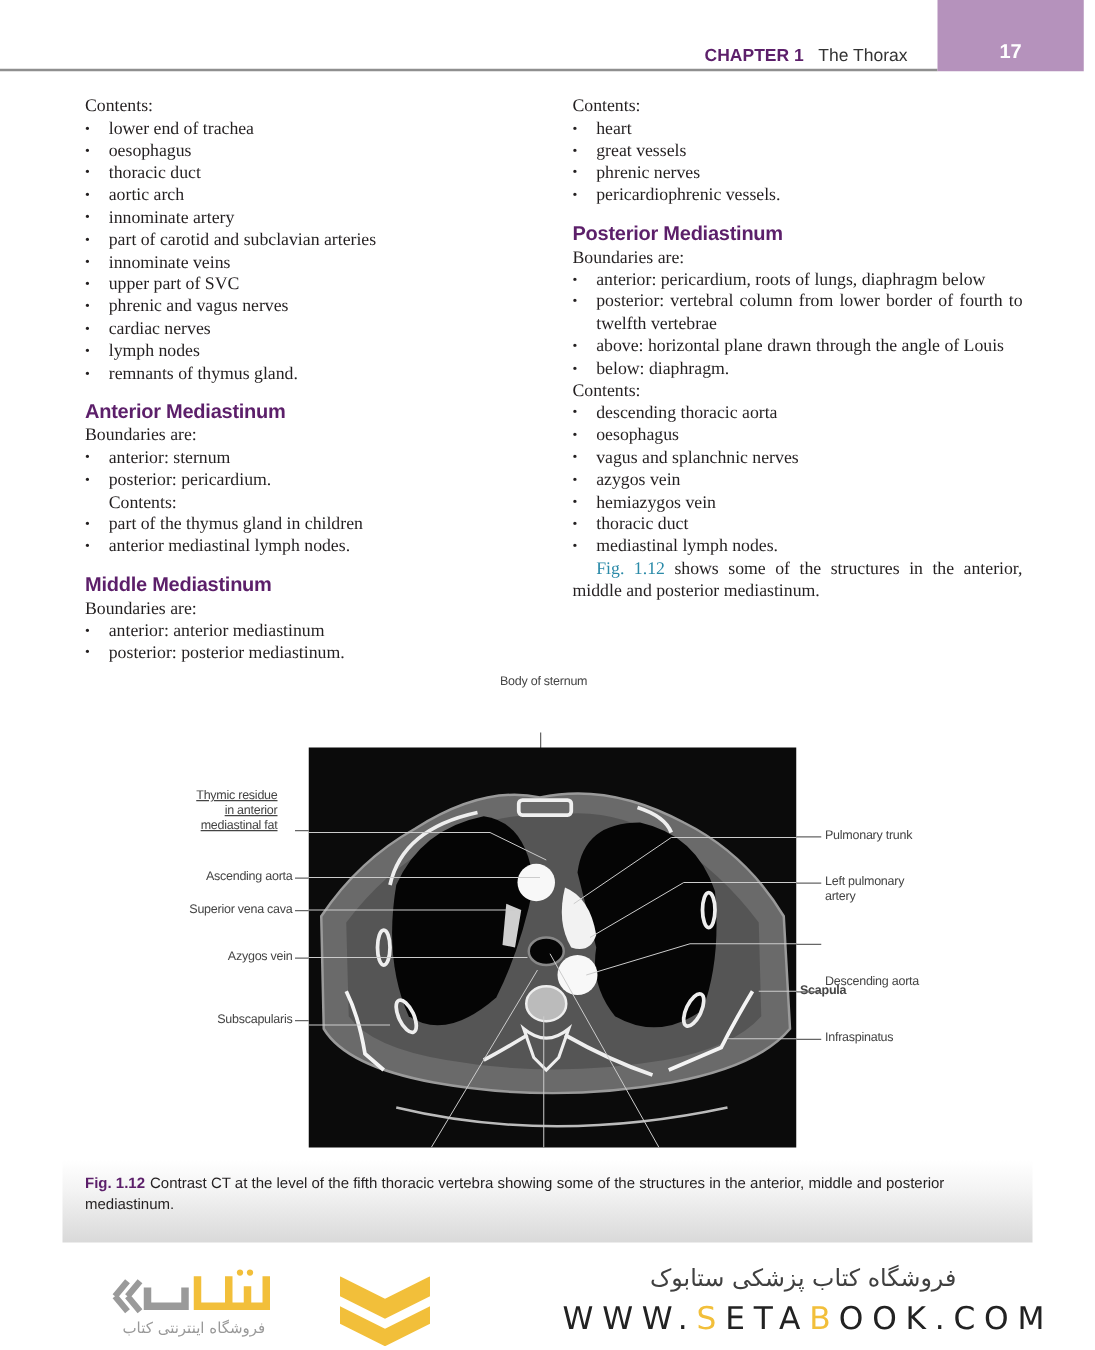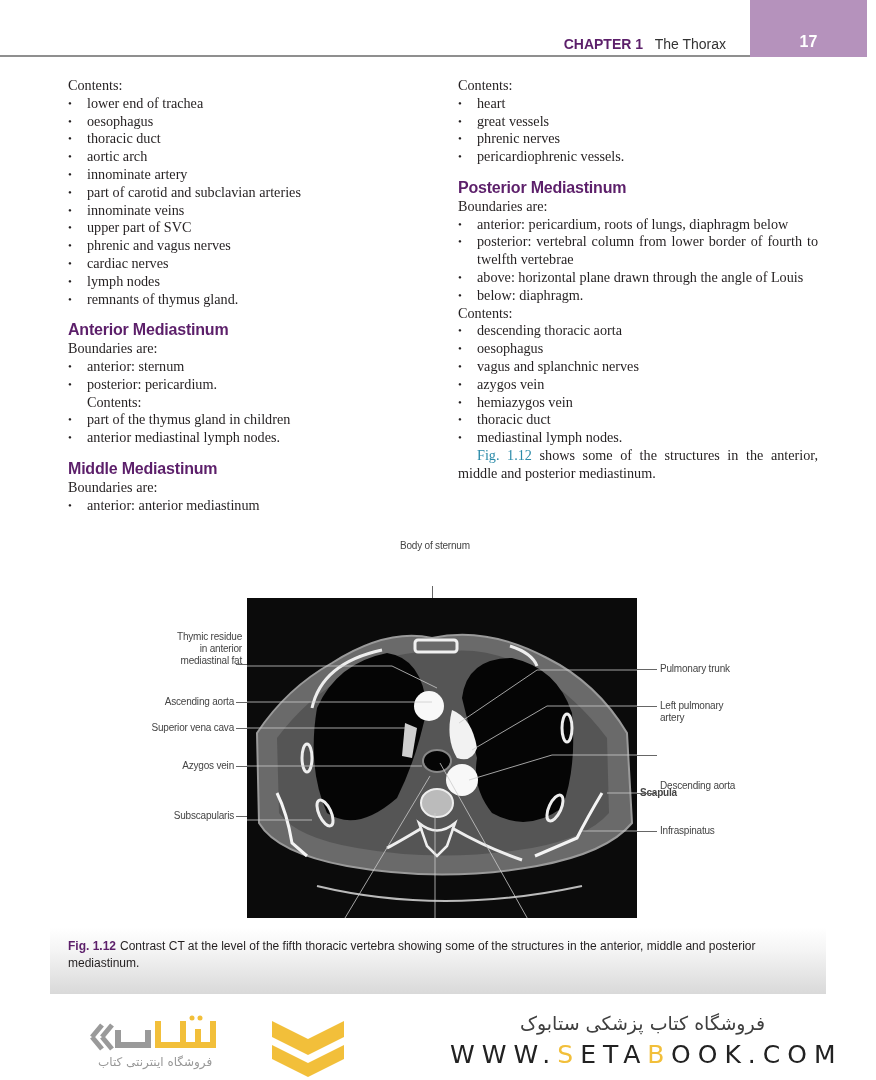--- a/index.html
+++ b/index.html
@@ -81,20 +81,21 @@
     <li>posterior: pericardium.</li>
     <li class="indent-para">Contents:</li>
     <li>part of the thymus gland in children</li>
     <li>anterior mediastinal lymph nodes.</li>
   </ul>
 
   <h2 class="sec">Middle Mediastinum</h2>
   <p>Boundaries are:</p>
   <ul>
     <li>anterior: anterior mediastinum</li>
+    <li>posterior: posterior mediastinum.</li>
   </ul>
 </div>
 
 <div class="col right">
   <p>Contents:</p>
   <ul>
     <li>heart</li>
     <li>great vessels</li>
     <li>phrenic nerves</li>
     <li>pericardiophrenic vessels.</li>
@@ -172,21 +173,21 @@
       <line x1="392" y1="157" x2="305" y2="157" stroke="#ccc" stroke-width="0.8"></line>
       <line x1="305" y1="157" x2="222" y2="182" stroke="#ccc" stroke-width="0.8"></line>
       <line x1="392" y1="195" x2="360" y2="195" stroke="#ccc" stroke-width="0.8"></line>
       <line x1="392" y1="233" x2="335" y2="233" stroke="#ccc" stroke-width="0.8"></line>
       <line x1="183" y1="178" x2="95" y2="325" stroke="#ccc" stroke-width="0.8"></line>
       <line x1="188" y1="215" x2="188" y2="325" stroke="#ccc" stroke-width="0.8"></line>
       <line x1="193" y1="165" x2="283" y2="325" stroke="#ccc" stroke-width="0.8"></line>
     </svg>
   </div>
 
-  <div class="lbl r" style="left:148px; top:631px; width:94px; white-space:pre-line;">Thymic residue
+  <div class="lbl r" style="left:128px; top:631px; width:94px; white-space:pre-line;text-decoration:underline;">Thymic residue
 in anterior
 mediastinal fat</div>
   <div class="lbl r" style="left:130px; top:696px; width:104px;">Ascending aorta</div>
   <div class="lbl r" style="left:130px; top:722px; width:104px;">Superior vena cava</div>
   <div class="lbl r" style="left:130px; top:760px; width:104px;">Azygos vein</div>
   <div class="lbl r" style="left:130px; top:810px; width:104px;">Subscapularis</div>
   <div class="leader" style="left:236px; top:664px; width:11px;"></div>
   <div class="leader" style="left:236px; top:702px; width:11px;"></div>
   <div class="leader" style="left:236px; top:728px; width:11px;"></div>
   <div class="leader" style="left:236px; top:766px; width:11px;"></div>

